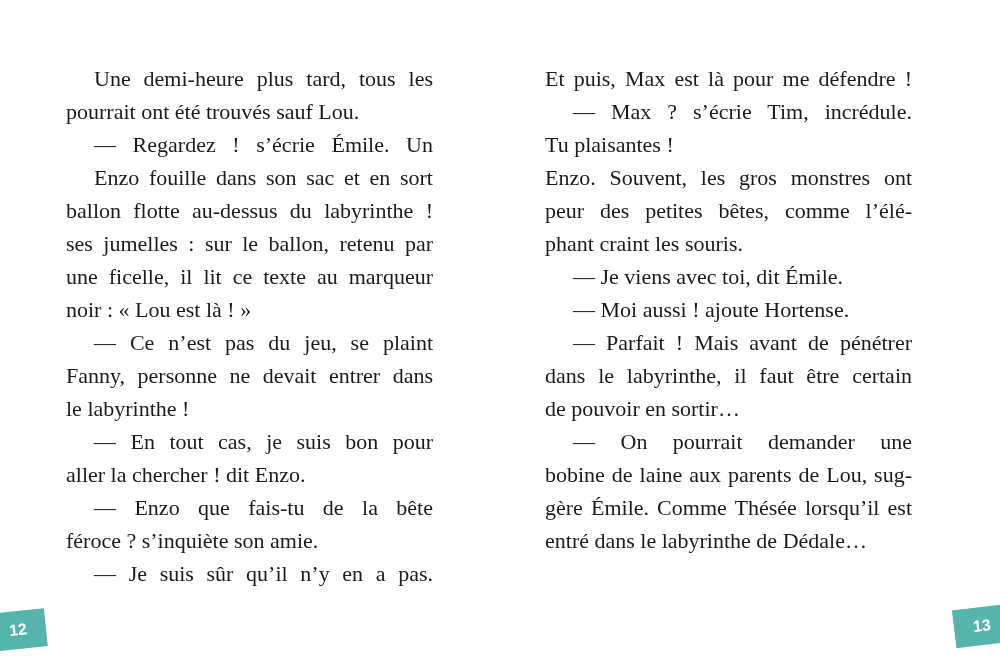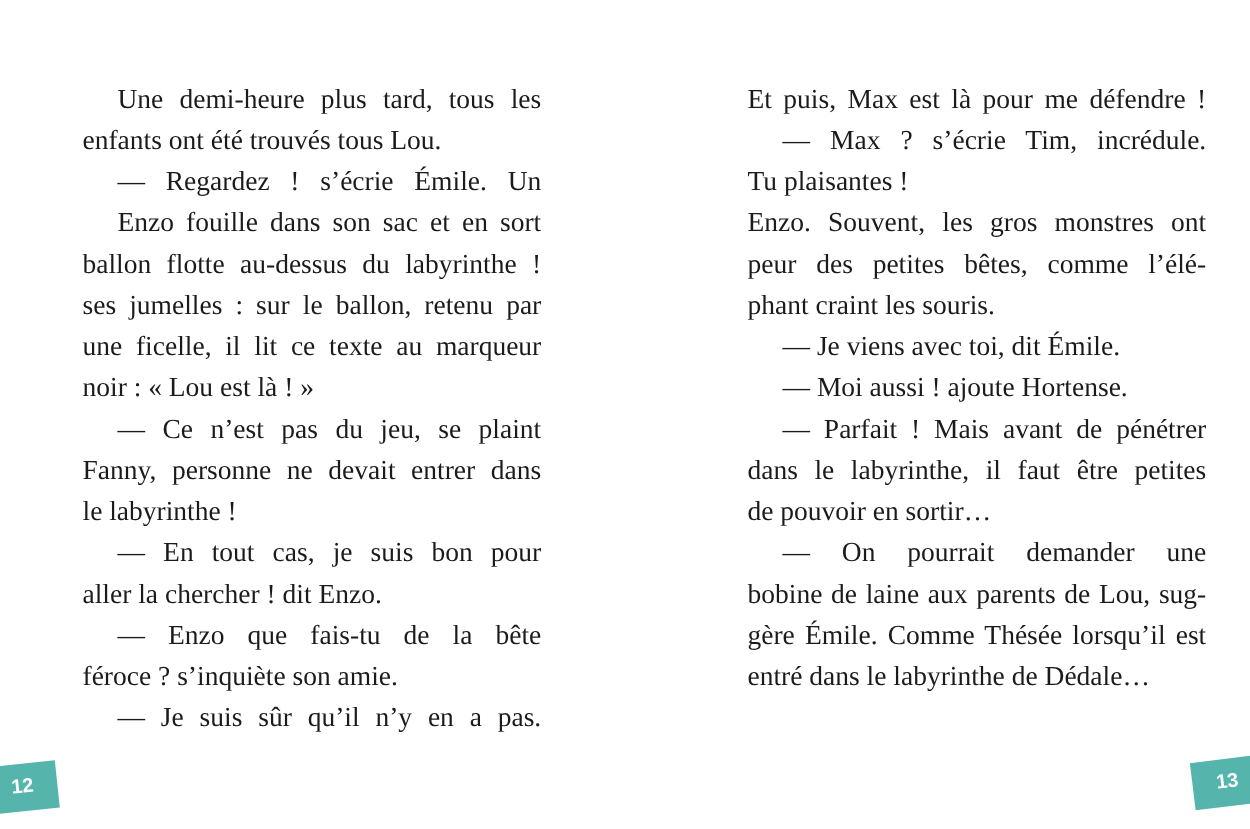--- a/index.html
+++ b/index.html
@@ -22,21 +22,21 @@
     color: var(--text);
   }
   .col {
     position: absolute;
     top: 62px;
     width: 367px;
     font-size: 22px;
     line-height: 33px;
   }
   .col-left  { left: 66px; }
-  .col-right { left: 598px; }
+  .col-right { left: 545px; }
   .line {
     height: 33px;
     white-space: nowrap;
     overflow: visible;
   }
   .line.j {
     white-space: normal;
     text-align: justify;
     text-align-last: justify;
     overflow: hidden;
@@ -57,21 +57,21 @@
   .badge-left  { left: -10px; top: 611px; transform: rotate(-6deg); }
   .badge-right { right: -10px; top: 607px; transform: rotate(-7deg); }
 </style>
 </head>
 <body>
 
 <div class="spread">
 
   <div class="col col-left" id="col-left">
       <div class="line j i">Une demi-heure plus tard, tous les</div>
-      <div class="line">enfants ont été trouvés tous Lou.</div>
+      <div class="line">pourrait ont été trouvés sauf Lou.</div>
       <div class="line j i">— Regardez ! s’écrie Émile. Un</div>
       <div class="line j i">Enzo fouille dans son sac et en sort</div>
       <div class="line j">ballon flotte au-dessus du labyrinthe !</div>
       <div class="line j">ses jumelles : sur le ballon, retenu par</div>
       <div class="line j">une ficelle, il lit ce texte au marqueur</div>
       <div class="line">noir : « Lou est là ! »</div>
       <div class="line j i">— Ce n’est pas du jeu, se plaint</div>
       <div class="line j">Fanny, personne ne devait entrer dans</div>
       <div class="line">le labyrinthe !</div>
       <div class="line j i">— En tout cas, je suis bon pour</div>
@@ -84,21 +84,21 @@
   <div class="col col-right" id="col-right">
       <div class="line j">Et puis, Max est là pour me défendre !</div>
       <div class="line j i">— Max ? s’écrie Tim, incrédule.</div>
       <div class="line">Tu plaisantes !</div>
       <div class="line j">Enzo. Souvent, les gros monstres ont</div>
       <div class="line j">peur des petites bêtes, comme l’élé-</div>
       <div class="line">phant craint les souris.</div>
       <div class="line i">— Je viens avec toi, dit Émile.</div>
       <div class="line i">— Moi aussi ! ajoute Hortense.</div>
       <div class="line j i">— Parfait ! Mais avant de pénétrer</div>
-      <div class="line j">dans le labyrinthe, il faut être petites</div>
+      <div class="line j">dans le labyrinthe, il faut être certain</div>
       <div class="line">de pouvoir en sortir…</div>
       <div class="line j i">— On pourrait demander une</div>
       <div class="line j">bobine de laine aux parents de Lou, sug-</div>
       <div class="line j">gère Émile. Comme Thésée lorsqu’il est</div>
       <div class="line">entré dans le labyrinthe de Dédale…</div>
     </div>
 
   <div class="badge badge-left">
     <span>12</span>
   </div>

